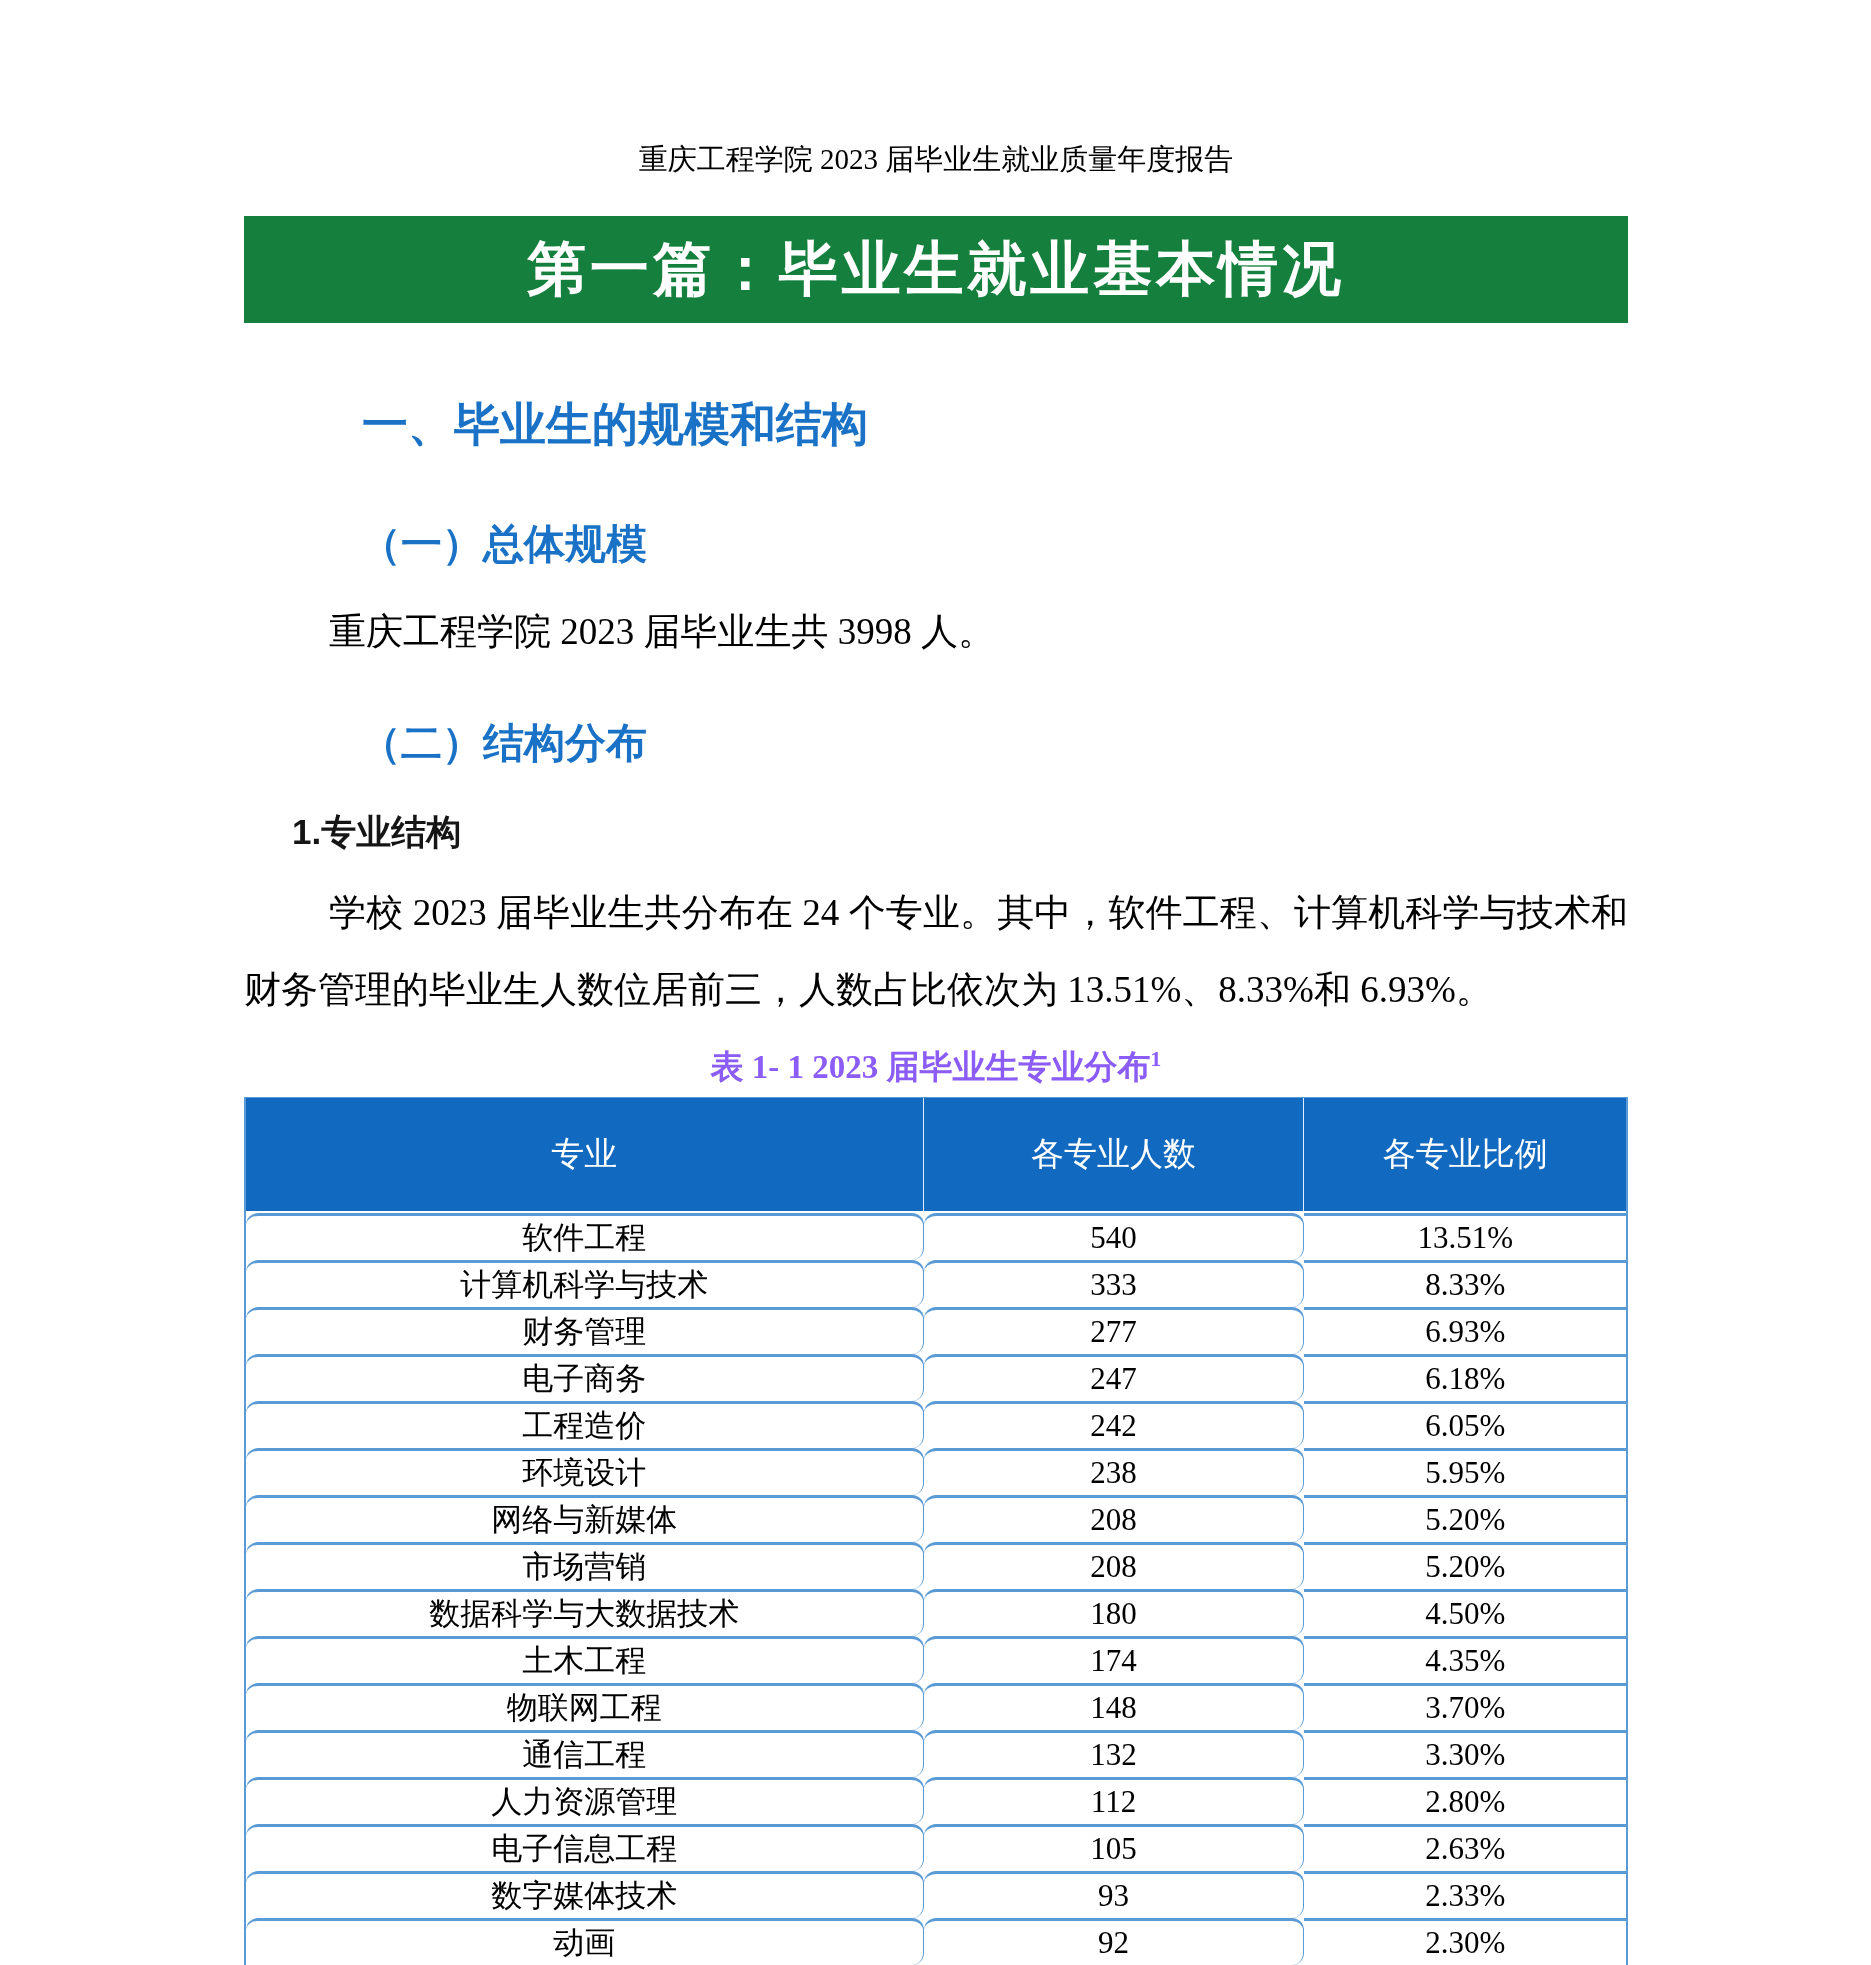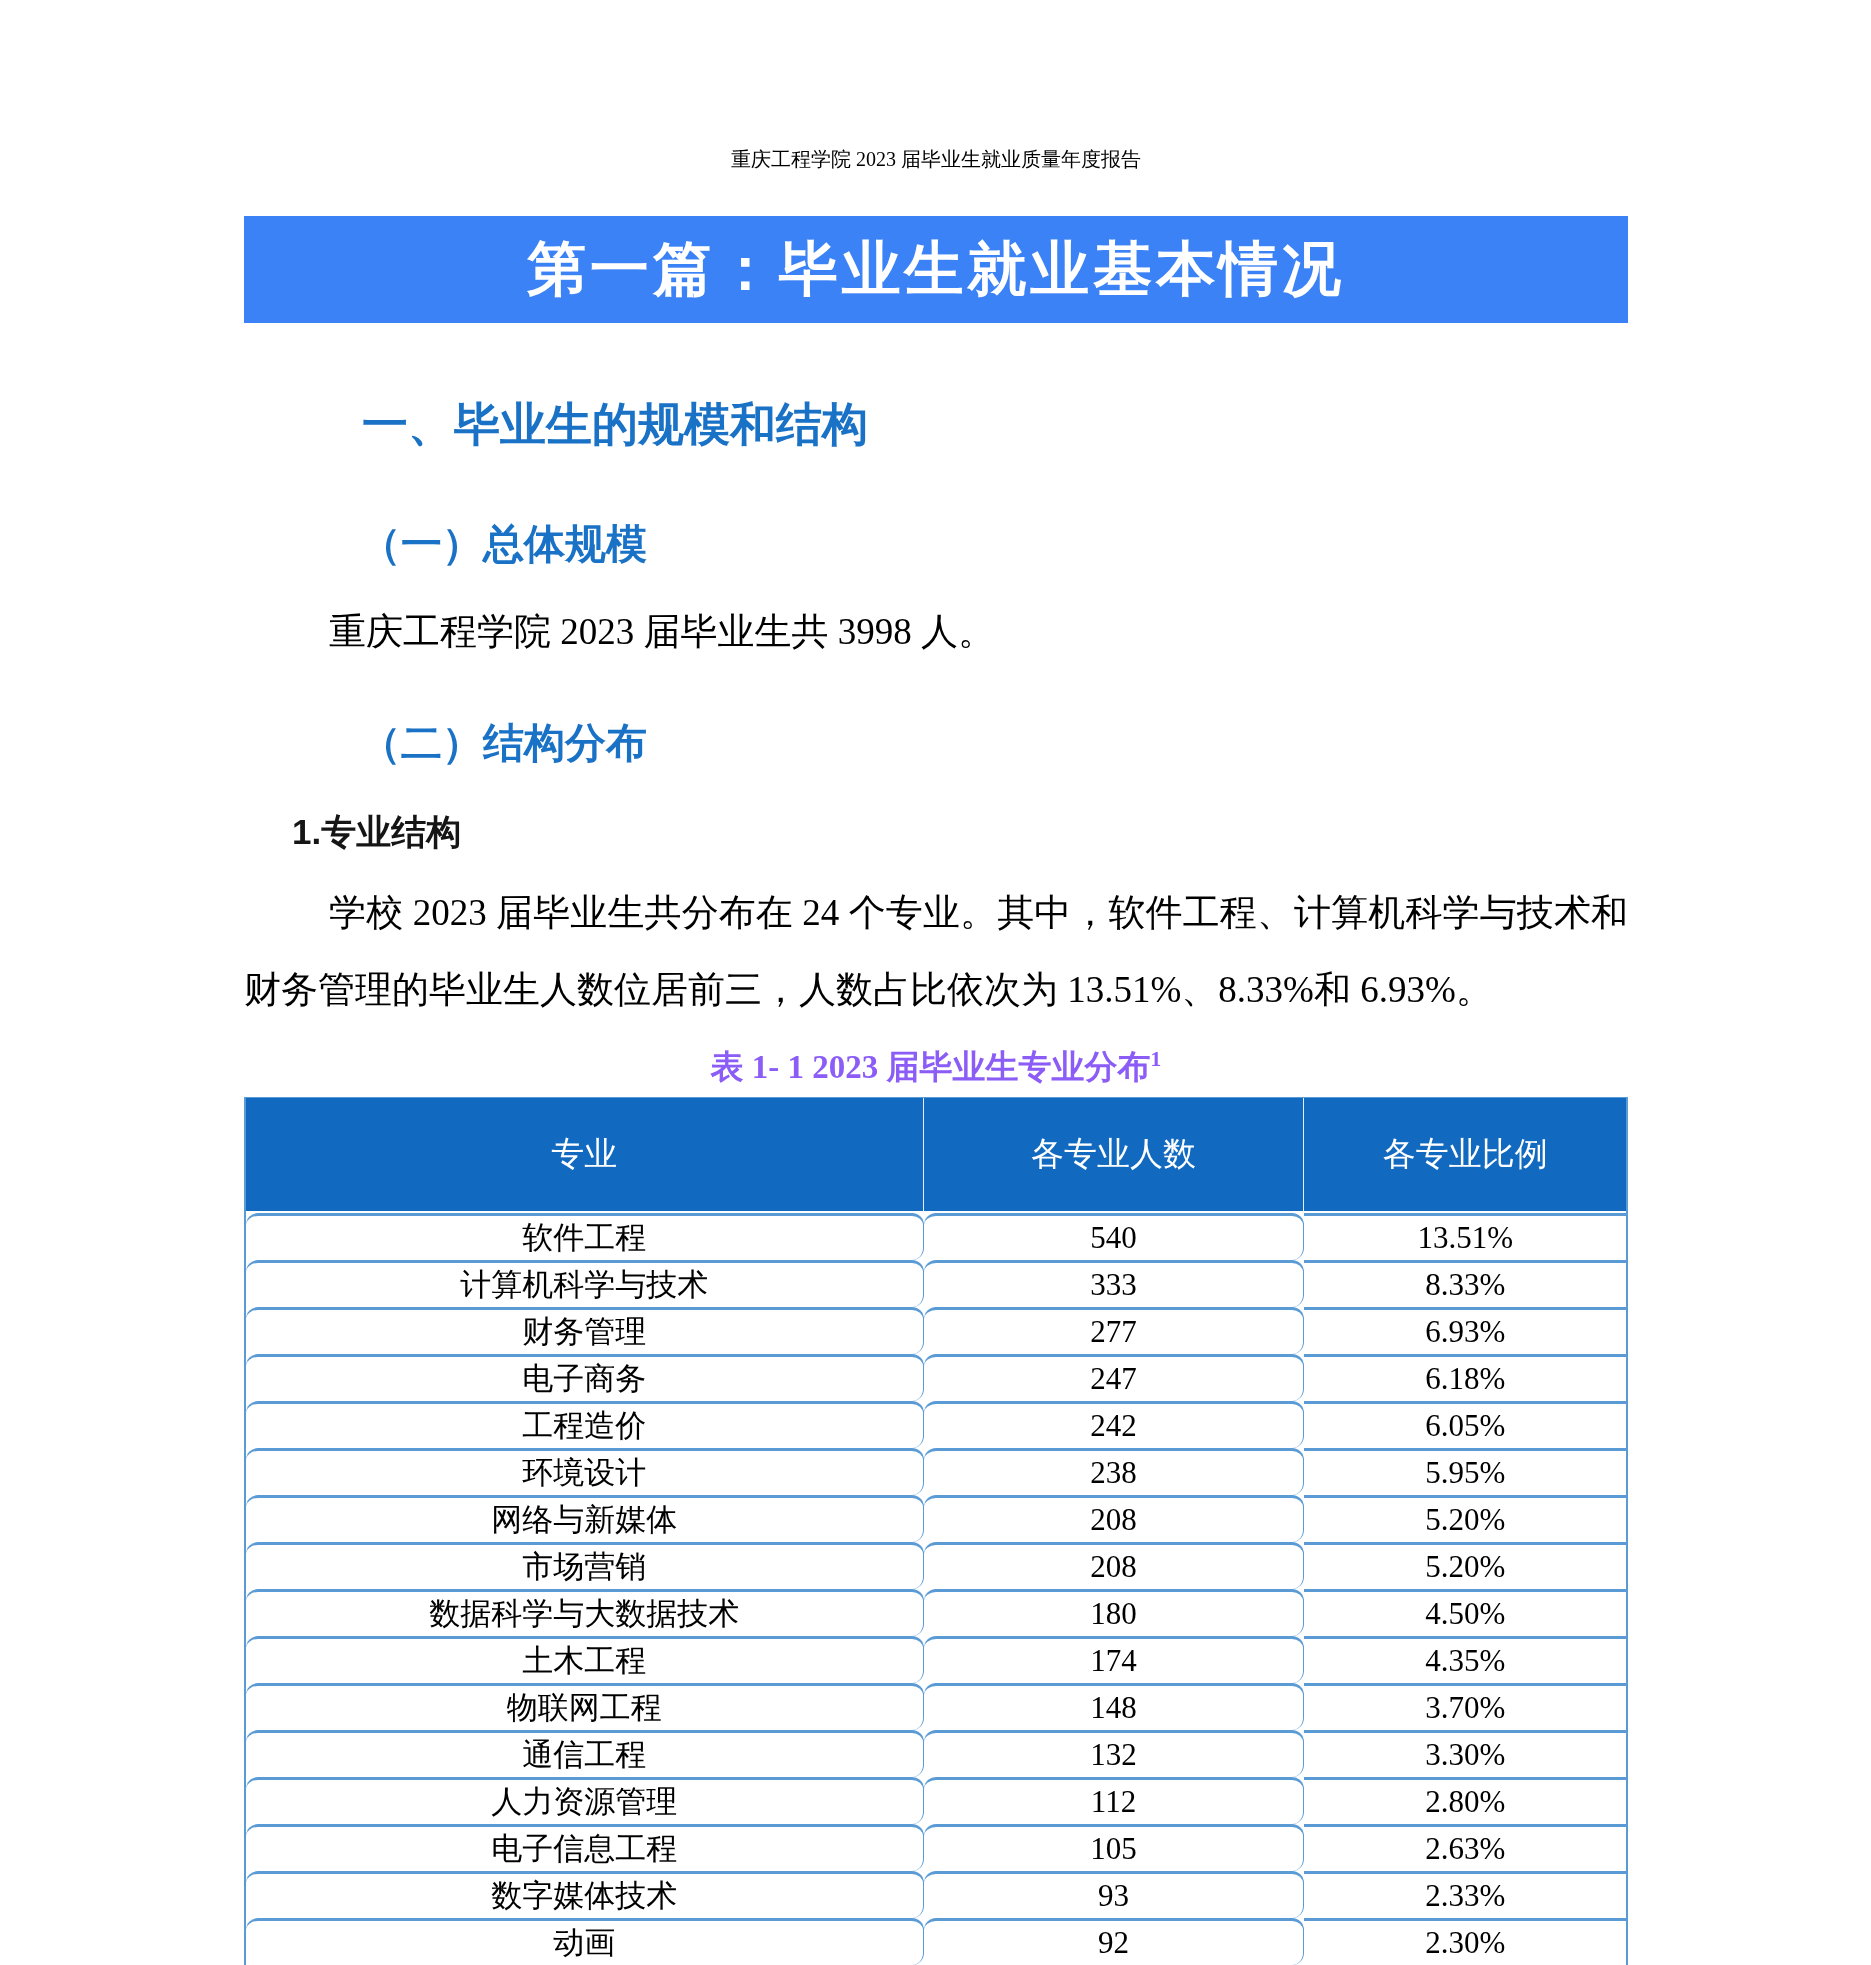--- a/index.html
+++ b/index.html
@@ -10,30 +10,30 @@
     background:#ffffff;
     overflow:hidden;
     font-family:"Liberation Serif","DejaVu Serif",serif;
     color:#000;
   }
   .content{padding:0 244px;}
 
   .doc-header{
     padding-top:141px;
     text-align:center;
-    font-size:20px;
+    font-size:29px;
     line-height:36px;
     font-family:"Liberation Serif","DejaVu Serif",serif;
     color:#000;
   }
 
   .banner{
     margin-top:39px;
     height:107px;
-    background:#3b82f6;
+    background:#15803d;
     display:flex;
     align-items:center;
     justify-content:center;
   }
   .banner-text{
     color:#ffffff;
     font-family:"Liberation Sans","DejaVu Sans",sans-serif;
     font-weight:bold;
     font-size:59px;
     letter-spacing:3.9px;

